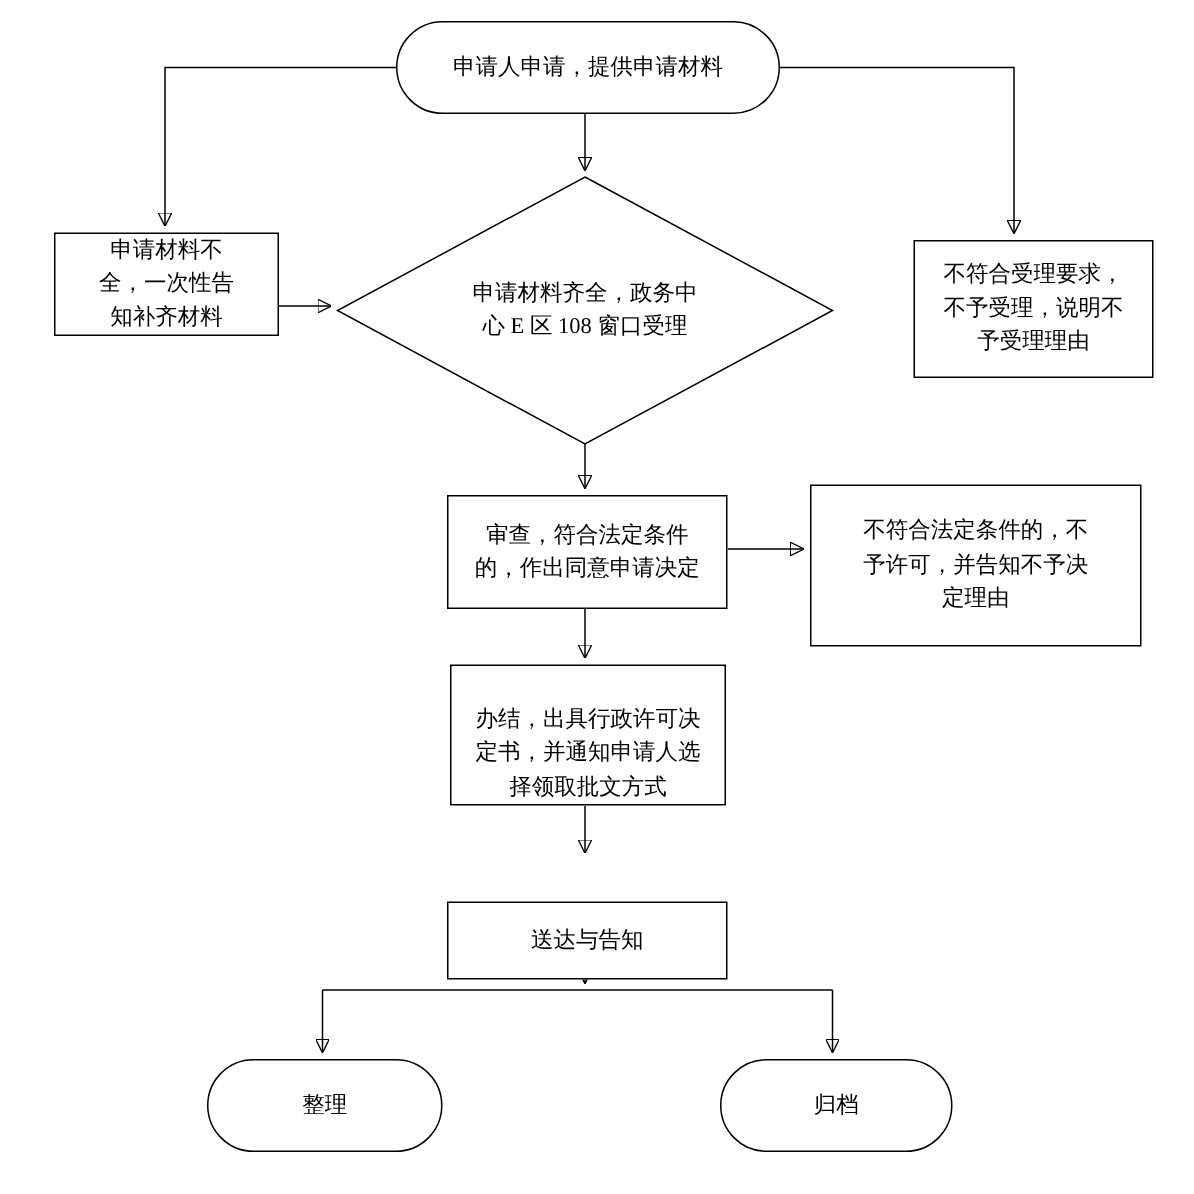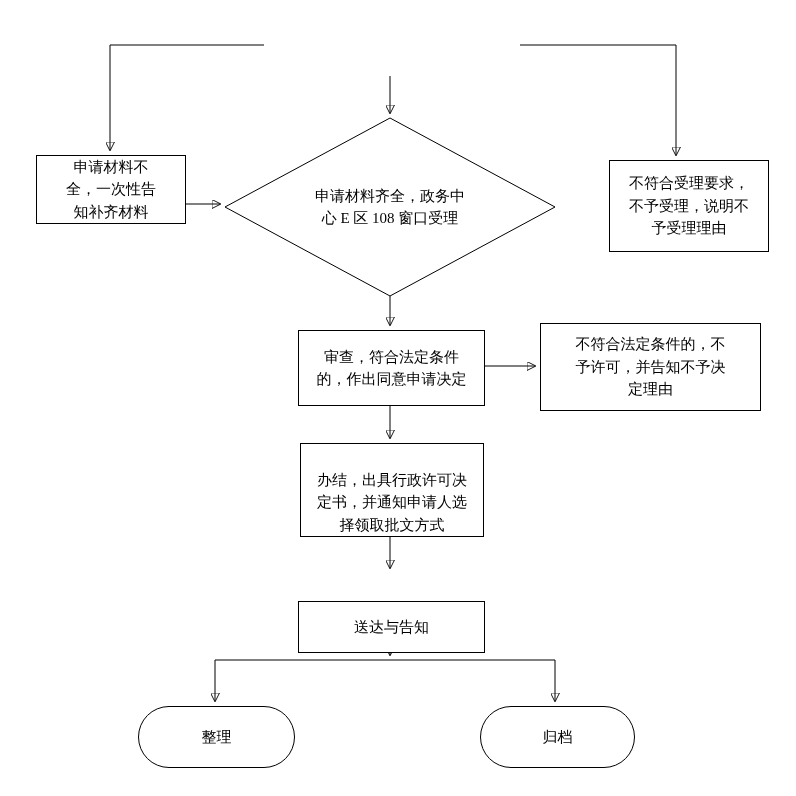--- a/index.html
+++ b/index.html
@@ -41,21 +41,21 @@
   .box { border: 1px solid #000; }
   .stadium { border: 1px solid #000; border-radius: 32px; }
   .plain { background: transparent; }
 
   
   #n-start      { left: 264px; top: 14px;  width: 256px; height: 62px; }
   #n-incomplete { left: 36px;  top: 155px; width: 150px; height: 69px; padding: 12px 24px; }
   #n-decision   { left: 308px; top: 158px; width: 164px; height: 98px; }
   #n-rejected   { left: 597px; top: 160px; width: 160px; height: 92px; padding: 0 19px; margin-left: 12px; }
   #n-review     { left: 298px; top: 330px; width: 187px; height: 76px; padding: 0 17px; }
-  #n-denied     { left: 540px; top: 323px; width: 221px; height: 88px; padding: 0 30px; justify-content: flex-end; }
+  #n-denied     { left: 540px; top: 323px; width: 221px; height: 108px; padding: 0 30px; justify-content: flex-end; }
   #n-conclude   { left: 300px; top: 443px; width: 184px; height: 94px; padding: 0 11px; align-items: flex-end; }
   #n-deliver    { left: 298px; top: 573px; width: 187px; height: 52px; margin-top: 28px; }
   #n-organize   { left: 138px; top: 706px; width: 157px; height: 62px; }
   #n-archive    { left: 480px; top: 706px; width: 155px; height: 62px; }
 </style>
 </head>
 <body>
 
 <div class="canvas">
 
@@ -75,20 +75,23 @@
     <path d="M390,296 L390,325" marker-end="url(#arrow)"></path>
     <path d="M485,366 L535,366" marker-end="url(#arrow)"></path>
     <path d="M390,406 L390,438" marker-end="url(#arrow)"></path>
     <path d="M390,537 L390,568" marker-end="url(#arrow)"></path>
     <path d="M390,625 L390,655" marker-end="url(#arrow)"></path>
     <path d="M215,660 L555,660"></path>
     <path d="M215,660 L215,701" marker-end="url(#arrow)"></path>
     <path d="M555,660 L555,701" marker-end="url(#arrow)"></path>
   </svg>
 
+  <div id="n-start" class="node stadium">
+    <span>申请人申请，提供申请材料</span>
+  </div>
 
   <div id="n-incomplete" class="node box">
     <span>申请材料不全，一次性告知补齐材料</span>
   </div>
 
   <div id="n-decision" class="node plain">
     <span>申请材料齐全，政务中心 E 区 108 窗口受理</span>
   </div>
 
   <div id="n-rejected" class="node box">

